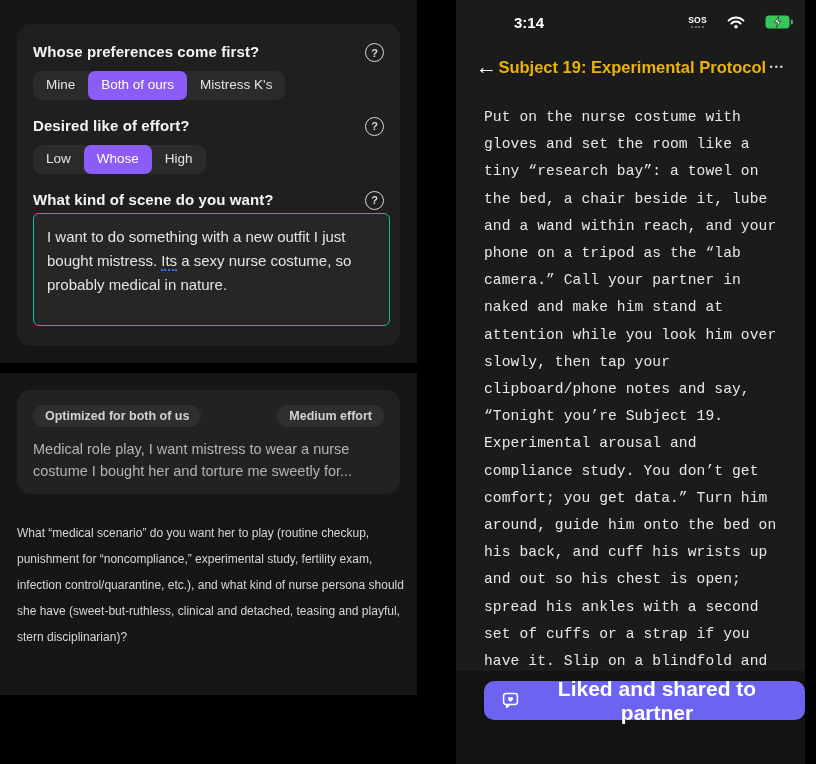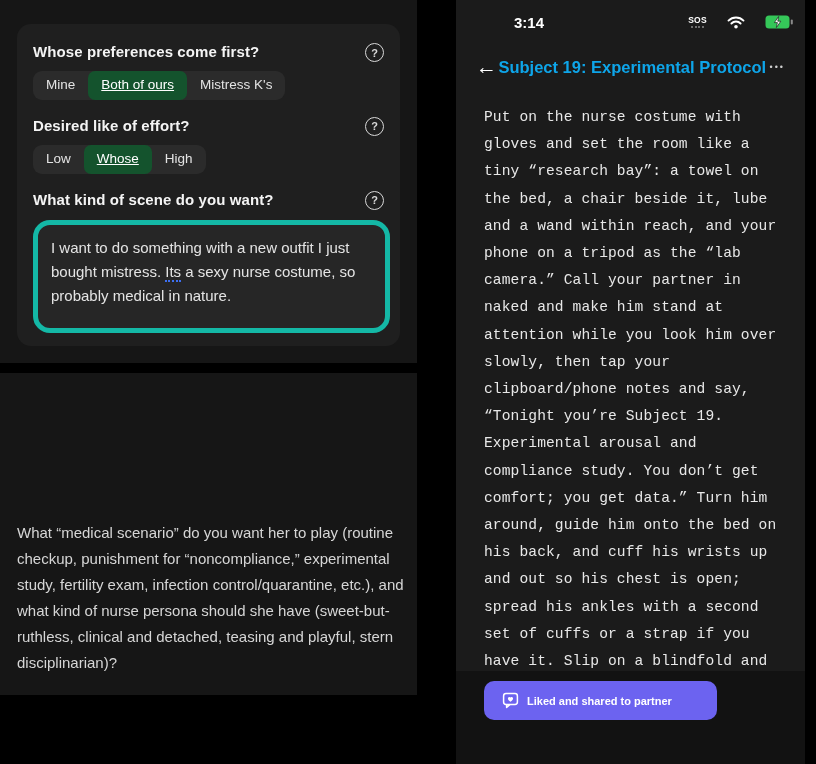--- a/index.html
+++ b/index.html
@@ -21,78 +21,78 @@
   .help-badge {
     width:19px; height:19px; border:1.6px solid #d8d8d8; border-radius:50%;
     color:#d8d8d8; font-size:11px; font-weight:700; display:flex; align-items:center;
     justify-content:center; flex:0 0 auto; cursor:pointer;
   }
   .seg { display:inline-flex; background:#2b2b2b; border-radius:9px; padding:0; margin-bottom:17px; overflow:hidden; }
   .chip {
     border:none; background:transparent; color:#e3e3e3; font-size:13.5px;
     font-family:inherit; padding:7px 13px; cursor:pointer; border-radius:7px; line-height:1.1;
   }
-  .chip.active { background:#14532d; color:#fff;text-decoration:underline; }
+  .chip.active { background:#8b5cf6; color:#fff; }
   .scene-box {
-    width:357px; height:113px; background:#262626; border:5px solid #14b8a6;
-    border-radius:17px; padding:11px 13px; color:#e4e4e4; font-size:15px; line-height:24px;
+    width:357px; height:113px; background:#262626; border:1px solid #14b8a6;
+    border-radius:6px; padding:11px 13px; color:#e4e4e4; font-size:15px; line-height:24px;
     cursor:text;
   }
   .misspelled { border-bottom:2px dotted #3d6ff0; }
   .left-bottom {
     position:absolute; left:0; top:373px; width:417px; height:322px; background:#161616;
   }
   .card2 {
     position:absolute; left:17px; top:17px; width:383px; height:104px;
     background:#222222; border-radius:14px; padding:15px 16px; cursor:pointer;
   }
   .badge-row { display:flex; justify-content:space-between; align-items:center; margin-bottom:11px; }
   .pill {
     background:#2f2f2f; border-radius:12px; padding:4px 12px; color:#d2d2d2;
     font-size:12.5px; font-weight:700;
   }
   .preview { color:#b4b4b4; font-size:14.5px; line-height:22px; }
   .followup {
     position:absolute; left:17px; top:147px; width:394px; color:#d6d6d6;
-    font-size:15px; line-height:26px;
+    font-size:12px; line-height:26px;
   }
   
   .phone {
     position:absolute; left:456px; top:0; width:349px; height:764px; background:#1b1b1b;
   }
   .statusbar {
     position:absolute; left:0; top:0; width:100%; height:34px;
     display:flex; align-items:center; justify-content:space-between; padding:10px 12px 0 58px;
   }
   .time { color:#fff; font-size:15px; font-weight:700; }
   .status-icons { display:flex; align-items:center; gap:20px; }
   .sos-wrap { display:flex; flex-direction:column; align-items:center; line-height:1; }
   .sos { color:#fff; font-size:8.5px; font-weight:800; letter-spacing:.3px; }
   .sos-dots { display:flex; gap:1.5px; margin-top:1.5px; }
   .sos-dots i { width:2px; height:2px; background:#8b8b8b; border-radius:50%; }
   .p-header {
     position:absolute; left:0; top:50px; width:100%; height:34px;
     display:flex; align-items:center; padding:0 20px;
   }
   .back-arrow { color:#fff; font-size:21px; font-weight:700; cursor:pointer; }
-  .p-title { flex:1; text-align:center; color:#0ea5e9; font-size:16.5px; font-weight:700; }
+  .p-title { flex:1; text-align:center; color:#eab308; font-size:16.5px; font-weight:700; }
   .more-dots { color:#cfcfcf; font-size:9px; letter-spacing:2px; cursor:pointer; padding-left:2px; }
   .p-body {
     position:absolute; left:28px; top:104px; width:308px; color:#e8e8e8;
     font-size:14.6px; line-height:27.2px; letter-spacing:.1px;
   }
   .p-body p { margin:0;font-family:Liberation Mono, monospace; }
   .p-body .gap { height:27px; }
   .bottom-bar {
     position:absolute; left:0; bottom:0; width:100%; height:93px; background:#121212;
   }
   .action-btn {
     position:absolute; left:28px; top:10px; height:39px; min-width:233px;
     background:#6c63f0; border:none; border-radius:10px; color:#fff;
-    font-family:inherit; font-size:11px; font-weight:700; display:flex; align-items:center;
+    font-family:inherit; font-size:21px; font-weight:700; display:flex; align-items:center;
     gap:8px; padding:0 18px; cursor:pointer;
   }
   svg { display:block; }
 </style>
 </head>
 <body>
 
 <div class="page">
 
   <div class="left-top">
@@ -115,32 +115,39 @@
         <div class="help-badge">
             <span>?</span>
           </div>
       </div>
       <div class="seg">
         <button class="chip">Low</button>
         <button class="chip active">Whose</button>
         <button class="chip">High</button>
       </div>
 
-      <div class="q-row" style="margin-bottom:10px;">
+      <div class="q-row" style="margin-bottom:3px;">
         <div class="q-label">What kind of scene do you want?</div>
         <div class="help-badge">
             <span>?</span>
           </div>
       </div>
       <div class="scene-box"><span>I want to do something with a new outfit I just bought mistress. </span><span class="misspelled">Its</span><span> a sexy nurse costume, so probably medical in nature.</span></div>
 
     </div>
   </div>
 
   <div class="left-bottom">
+    <div class="card2">
+      <div class="badge-row">
+        <span class="pill">Optimized for both of us</span>
+        <span class="pill">Medium effort</span>
+      </div>
+      <div class="preview">Medical role play, I want mistress to wear a nurse costume I bought her and torture me sweetly for...</div>
+    </div>
     <div class="followup">What “medical scenario” do you want her to play (routine checkup, punishment for “noncompliance,” experimental study, fertility exam, infection control/quarantine, etc.), and what kind of nurse persona should she have (sweet-but-ruthless, clinical and detached, teasing and playful, stern disciplinarian)?</div>
   </div>
 
   <div class="phone">
 
     <div class="statusbar">
       <span class="time">3:14</span>
       <span class="status-icons">
         <span class="sos-wrap">
           <span class="sos">SOS</span>

